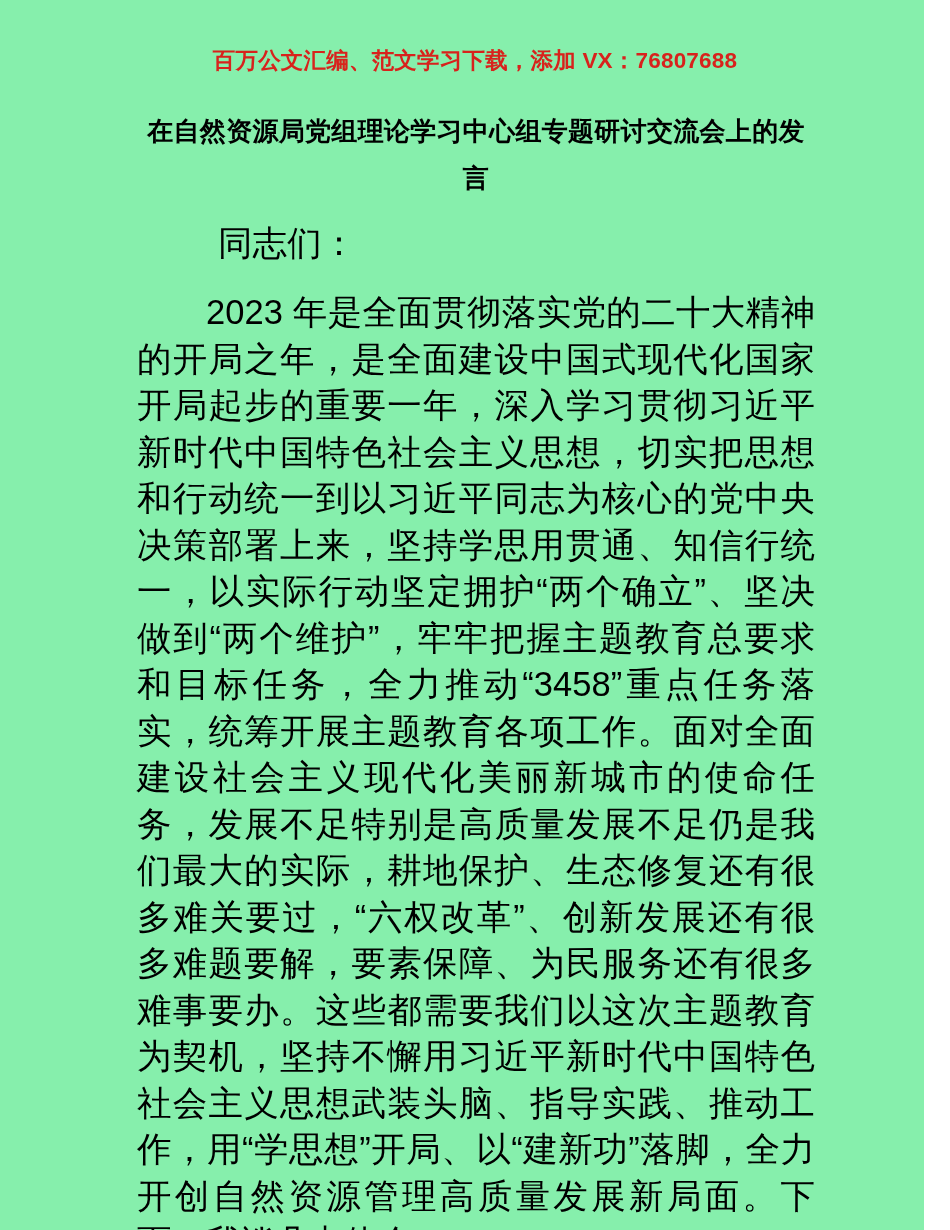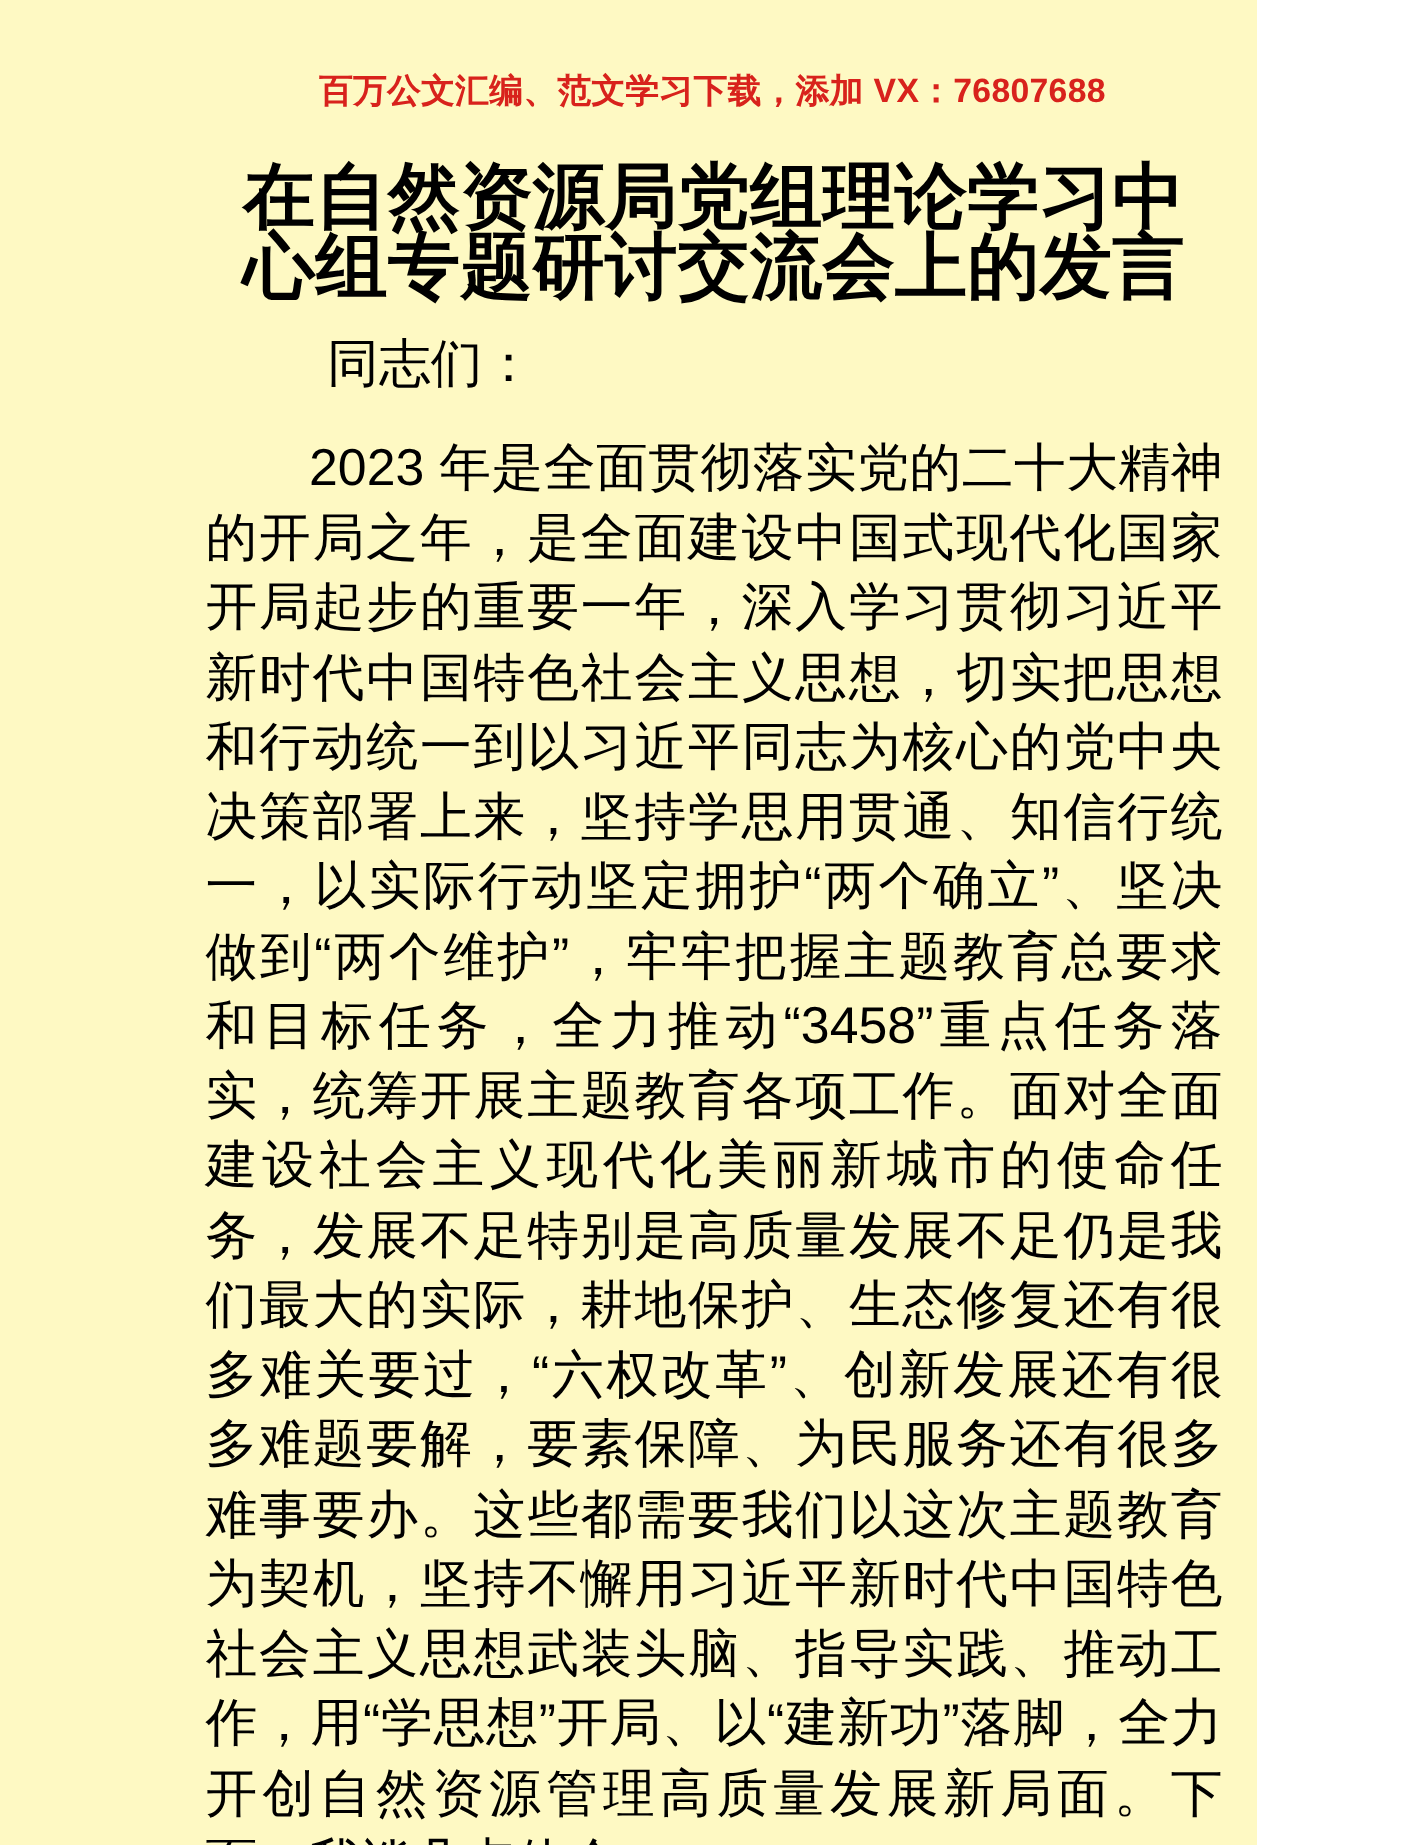--- a/index.html
+++ b/index.html
@@ -2,23 +2,23 @@
 <html><head>
 <meta charset="utf-8">
 <style>
   html, body {
     margin: 0;
     padding: 0;
     background: #ffffff;
   }
   .page {
     position: relative;
-    width: 838px;
+    width: 924px;
     height: 1230px;
-    background: #fef9c3;
+    background: #86efac;
     overflow: hidden;
     font-family: "Liberation Sans", "DejaVu Sans", sans-serif;
     -webkit-font-smoothing: antialiased;
   }
 
   
   .promo-header {
     position: absolute;
     top: 45px;
     left: 0;
@@ -33,21 +33,21 @@
 
   
   .doc {
     position: absolute;
     top: 108px;
     left: 137px;
     width: 678px;
   }
 
   .doc-title {
-    font-size: 48px;
+    font-size: 26px;
     font-weight: bold;
     line-height: 47px;
     text-align: center;
     color: #000000;
     letter-spacing: 0.3px;
     margin: 0 0 18px 0;
     padding: 0 6px;
   }
 
   .salutation {

